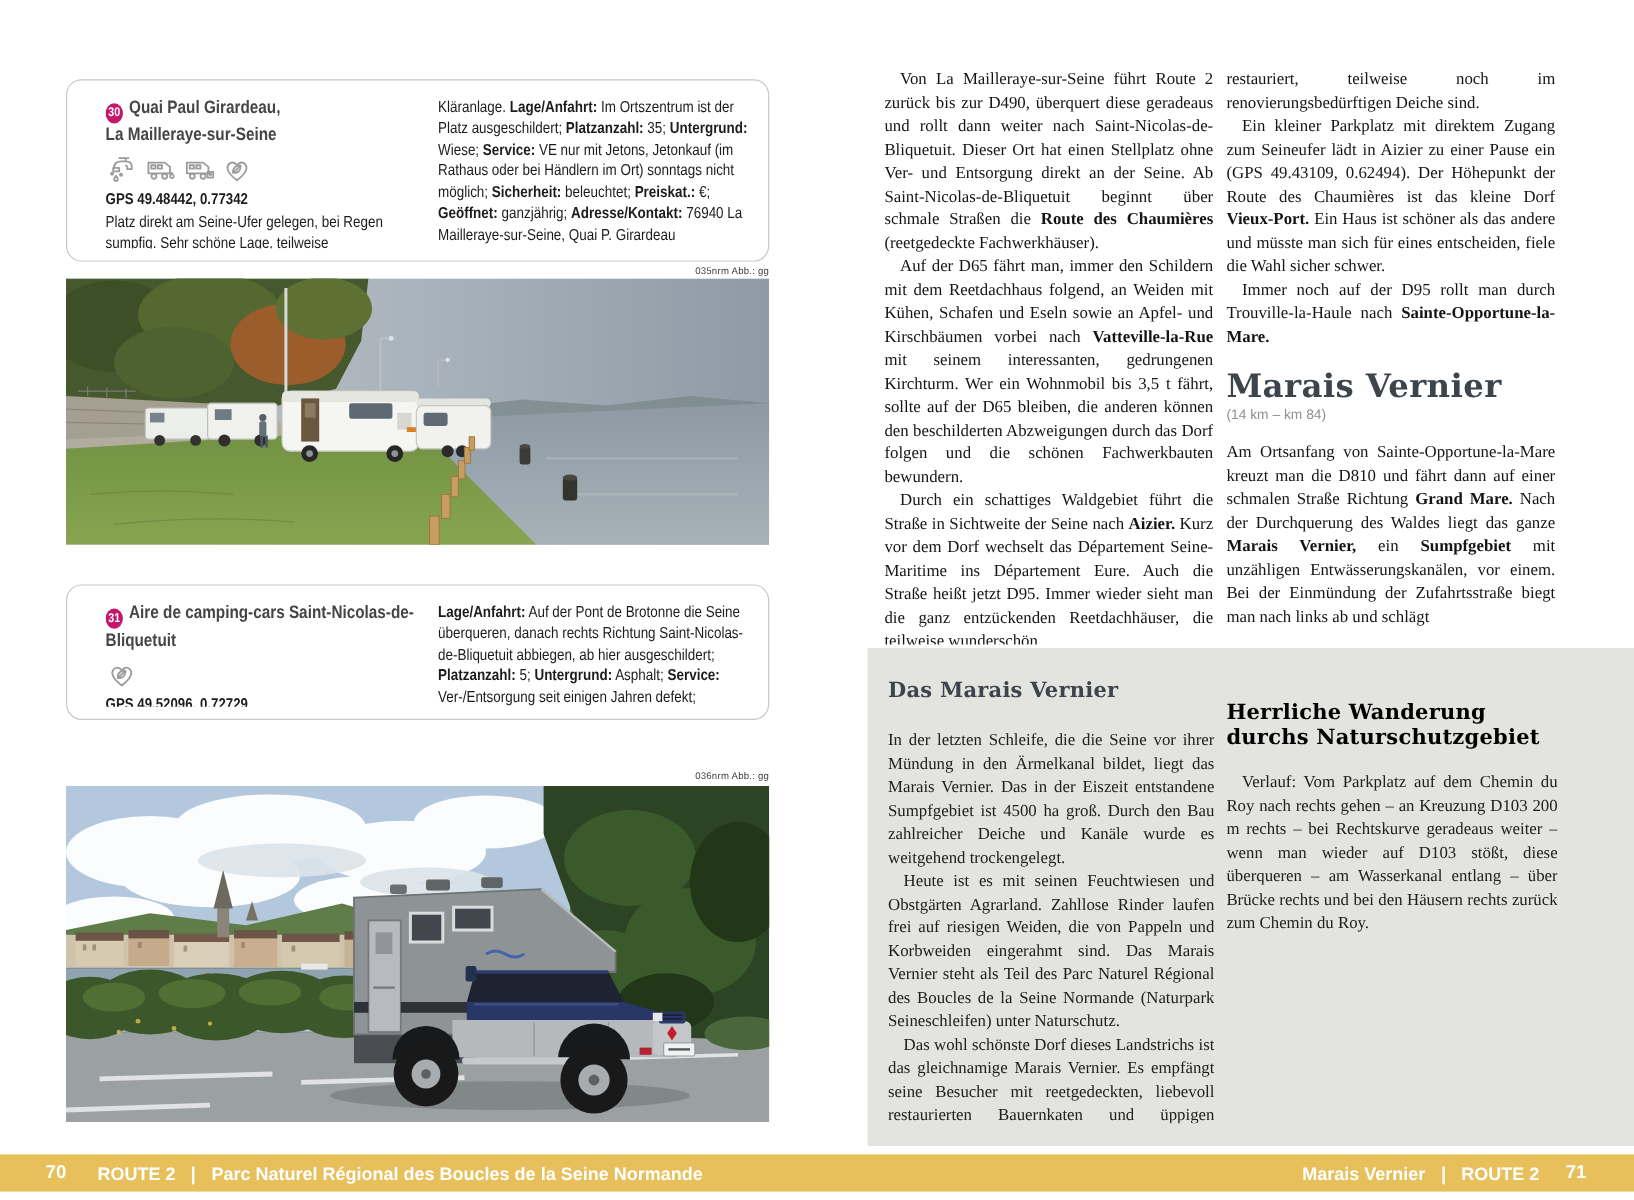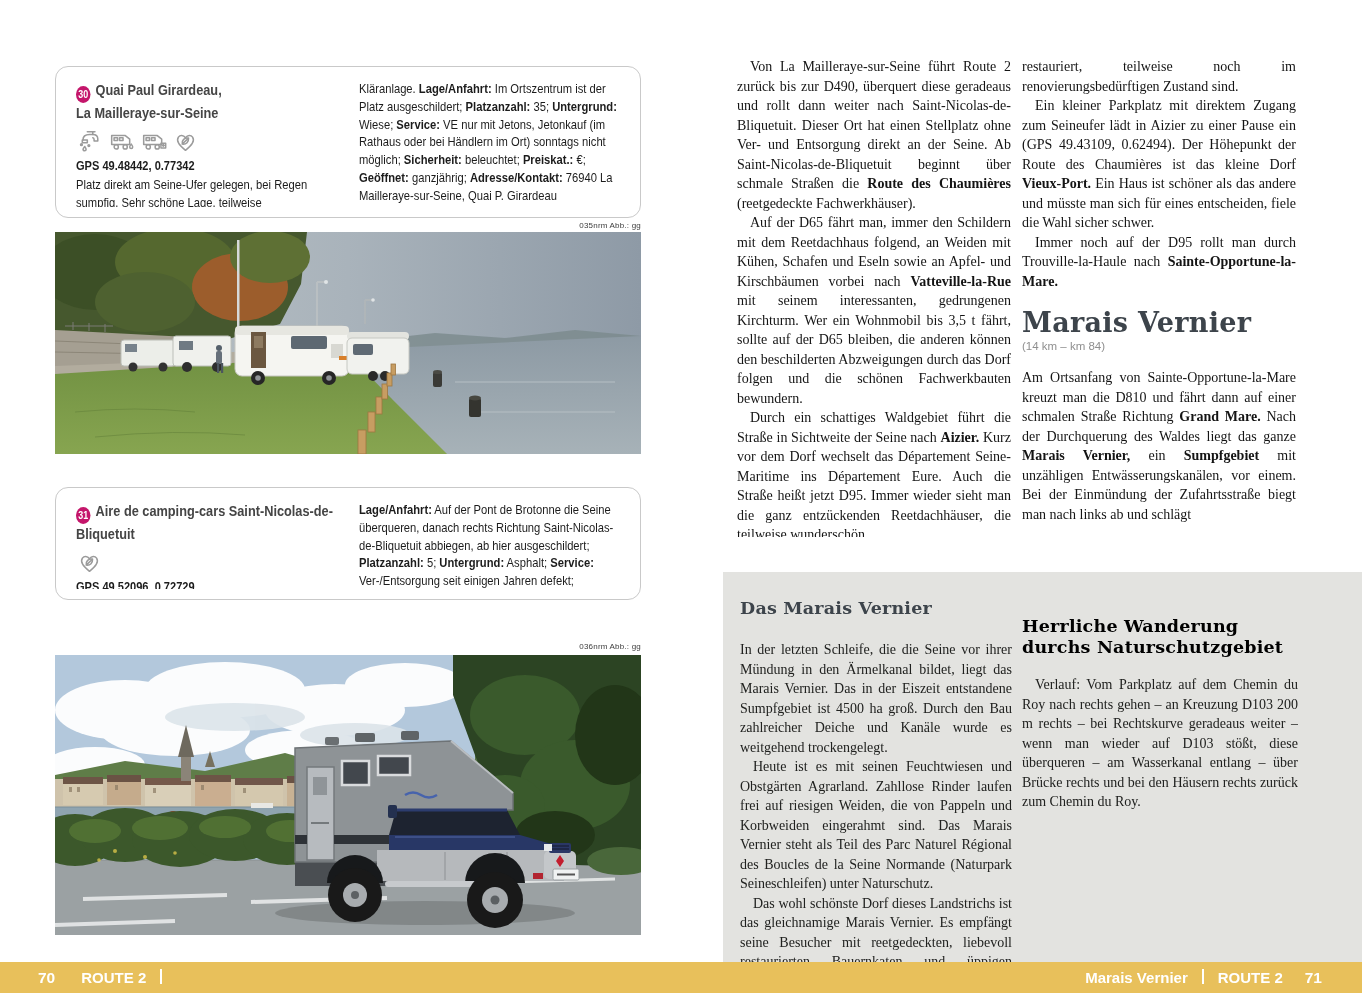--- a/index.html
+++ b/index.html
@@ -1,20 +1,20 @@
 <!DOCTYPE html>
 <html><head>
 <meta charset="utf-8">
 <style>
   html,body{margin:0;padding:0;}
   body{width:1362px;height:1000px;position:relative;background:#ffffff;overflow:hidden;
        font-family:"Liberation Sans",sans-serif;}
   
   .entry-box{position:absolute;left:55px;width:586px;border:1.6px solid #c9c9c9;border-radius:13px;
-             box-sizing:border-box;padding:13px 16px 10px 20px;background:#fff;color:#1c1c1c;}
+             box-sizing:border-box;padding:13px 16px 10px 32px;background:#fff;color:#1c1c1c;}
   #box30{top:66px;height:152px;}
   #box31{top:487px;height:113px;}
   .cols{display:flex;gap:18px;height:100%;overflow:hidden;}
   .col{width:50%;overflow:hidden;}
   .cond{width:117.5%;transform:scaleX(0.85);transform-origin:left top;}
   .etitle{font-size:15px;font-weight:bold;color:#454545;line-height:19px;margin:0;}
   .badge{display:inline-flex;align-items:center;justify-content:center;width:17px;height:17px;
          border-radius:50%;background:#c4166b;color:#fff;font-size:10.5px;font-weight:bold;
          margin-right:6px;vertical-align:-3px;}
   .icons{display:flex;gap:5px;margin:7px 0 4px 0;}
@@ -34,36 +34,36 @@
            font-size:14px;line-height:19.5px;text-align:justify;color:#141414;overflow:hidden;}
   #artcol1{left:737px;} #artcol2{left:1022px;}
   .art-col p{margin:0;}
   .art-col p.ind{text-indent:13px;}
   .art-col p b{font-weight:bold;}
   .big-head{font-family:"DejaVu Serif",serif;font-weight:bold;font-size:27px;color:#3d444b;
             letter-spacing:.3px;margin:17px 0 1px 0;line-height:30px;}
   .sub-head{font-family:"Liberation Sans",sans-serif;font-size:11.5px;color:#8f8f8f;
             margin:0 0 15px 0;line-height:14px;}
   
-  .infobox{position:absolute;left:723px;top:572px;width:639px;height:415px;background:#e3e3e0;}
+  .infobox{position:absolute;left:723px;top:540px;width:639px;height:415px;background:#e3e3e0;}
   .info-col{position:absolute;top:26px;font-family:"Liberation Serif",serif;font-size:14px;
             line-height:19.5px;text-align:justify;color:#20211f;overflow:hidden;}
   #infocol1{left:17px;width:272px;height:370px;}
   #infocol2{left:299px;width:276px;height:370px;}
   .info-col p{margin:0;}
   .info-col p.ind{text-indent:13px;}
   .info-head{font-family:"DejaVu Serif",serif;font-weight:bold;font-size:17.5px;color:#3d444b;
              letter-spacing:.2px;margin:0 0 21px 0;line-height:21px;}
   .info-subhead{font-family:"DejaVu Serif",serif;font-weight:bold;font-size:17.5px;color:#000000;
              letter-spacing:.2px;margin:18px 0 17px 0;line-height:21px;}
   
   .footer{position:absolute;left:0;top:962px;width:1362px;height:31px;background:#e8c05b;
           display:flex;align-items:center;justify-content:space-between;box-sizing:border-box;
           padding:0 40px 0 38px;color:#fff;font-weight:bold;font-size:15px;}
-  .fgroup{display:flex;align-items:flex-start;gap:12px;}
+  .fgroup{display:flex;align-items:flex-end;gap:12px;}
   .fdiv{width:2px;height:15px;background:#fff;margin:0 2px;}
   .fpage{font-size:15.5px;}
   .fgroup-left .fpage{margin-right:14px;}
   .fgroup-right .fpage{margin-left:10px;}
   .hidden-defs{position:absolute;width:0;height:0;overflow:hidden;}
 </style>
 </head>
 <body>
 
 <svg class="hidden-defs" aria-hidden="true">
@@ -369,21 +369,21 @@
   </svg>
 </figure>
 
 <div class="art-col" id="artcol1">
   <p class="ind">Von La Mailleraye-sur-Seine führt Route 2 zurück bis zur D490, überquert diese geradeaus und rollt dann weiter nach Saint-Nicolas-de-Bliquetuit. Dieser Ort hat einen Stellplatz ohne Ver- und Entsorgung direkt an der Seine. Ab Saint-Nicolas-de-Bliquetuit beginnt über schmale Straßen die <b>Route des Chaumières</b> (reetgedeckte Fachwerkhäuser).</p>
   <p class="ind">Auf der D65 fährt man, immer den Schildern mit dem Reetdachhaus folgend, an Weiden mit Kühen, Schafen und Eseln sowie an Apfel- und Kirschbäumen vorbei nach <b>Vatteville-la-Rue</b> mit seinem interessanten, gedrungenen Kirchturm. Wer ein Wohnmobil bis 3,5 t fährt, sollte auf der D65 bleiben, die anderen können den beschilderten Abzweigungen durch das Dorf folgen und die schönen Fachwerkbauten bewundern.</p>
   <p class="ind">Durch ein schattiges Waldgebiet führt die Straße in Sichtweite der Seine nach <b>Aizier.</b> Kurz vor dem Dorf wechselt das Département Seine-Maritime ins Département Eure. Auch die Straße heißt jetzt D95. Immer wieder sieht man die ganz entzückenden Reetdachhäuser, die teilweise wunderschön</p>
 </div>
 
 <div class="art-col" id="artcol2">
-  <p>restauriert, teilweise noch im renovierungsbedürftigen Zustand sind.</p>
+  <p>restauriert, teilweise noch im renovierungsbedürftigen Deiche sind.</p>
   <p class="ind">Ein kleiner Parkplatz mit direktem Zugang zum Seineufer lädt in Aizier zu einer Pause ein (GPS 49.43109, 0.62494). Der Höhepunkt der Route des Chaumières ist das kleine Dorf <b>Vieux-Port.</b> Ein Haus ist schöner als das andere und müsste man sich für eines entscheiden, fiele die Wahl sicher schwer.</p>
   <p class="ind">Immer noch auf der D95 rollt man durch Trouville-la-Haule nach <b>Sainte-Opportune-la-Mare.</b></p>
   <h1 class="big-head">Marais Vernier</h1>
   <div class="sub-head">(14 km – km 84)</div>
   <p>Am Ortsanfang von Sainte-Opportune-la-Mare kreuzt man die D810 und fährt dann auf einer schmalen Straße Richtung <b>Grand Mare.</b> Nach der Durchquerung des Waldes liegt das ganze <b>Marais Vernier,</b> ein <b>Sumpfgebiet</b> mit unzähligen Entwässerungskanälen, vor einem. Bei der Einmündung der Zufahrtsstraße biegt man nach links ab und schlägt</p>
 </div>
 
 <aside class="infobox">
   <div class="info-col" id="infocol1">
     <h2 class="info-head">Das Marais Vernier</h2>
@@ -395,20 +395,21 @@
     <h2 class="info-subhead"><span>Herrliche Wanderung</span><br><span>durchs Naturschutzgebiet</span></h2>
     <p class="ind">Verlauf: Vom Parkplatz auf dem Chemin du Roy nach rechts gehen – an Kreuzung D103 200 m rechts – bei Rechtskurve geradeaus weiter – wenn man wieder auf D103 stößt, diese überqueren – am Wasserkanal entlang – über Brücke rechts und bei den Häusern rechts zurück zum Chemin du Roy.</p>
   </div>
 </aside>
 
 <footer class="footer">
   <div class="fgroup fgroup-left">
     <span class="fpage">70</span>
     <span>ROUTE 2</span>
     <span class="fdiv"></span>
+    <span>Parc Naturel Régional des Boucles de la Seine Normande</span>
   </div>
   <div class="fgroup fgroup-right">
     <span>Marais Vernier</span>
     <span class="fdiv"></span>
     <span>ROUTE 2</span>
     <span class="fpage">71</span>
   </div>
 </footer>
 
 </body></html>

